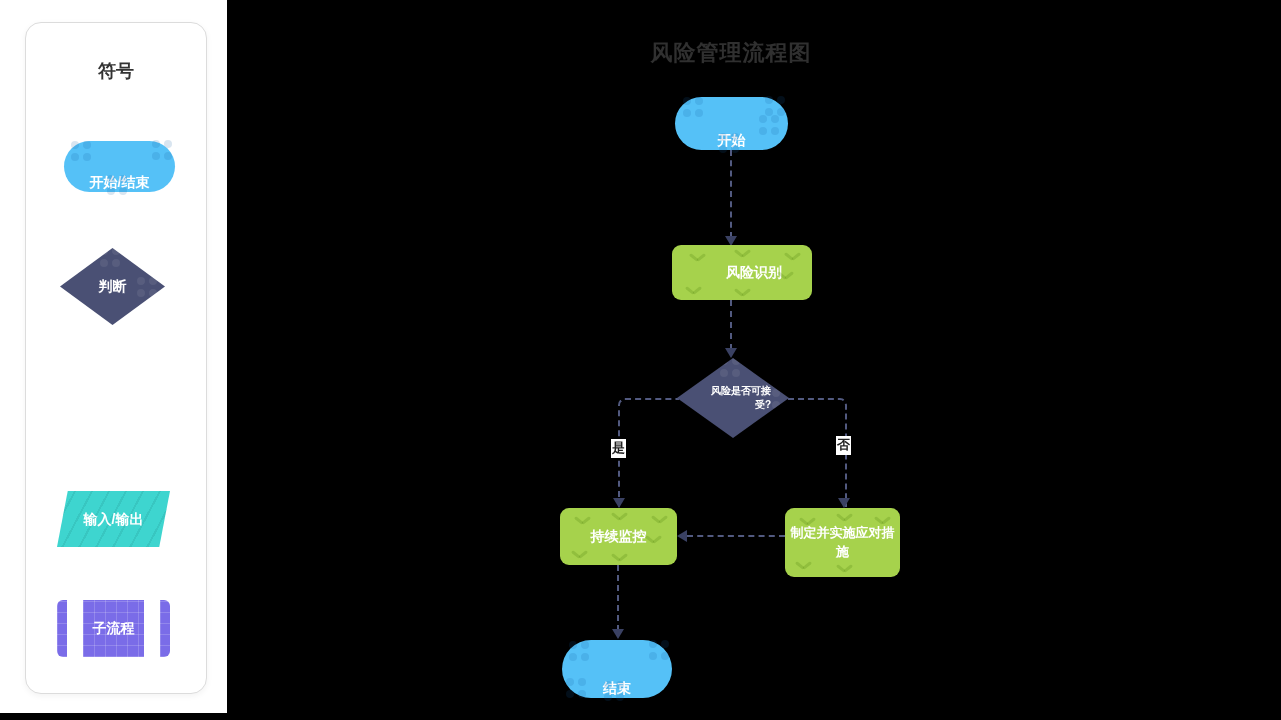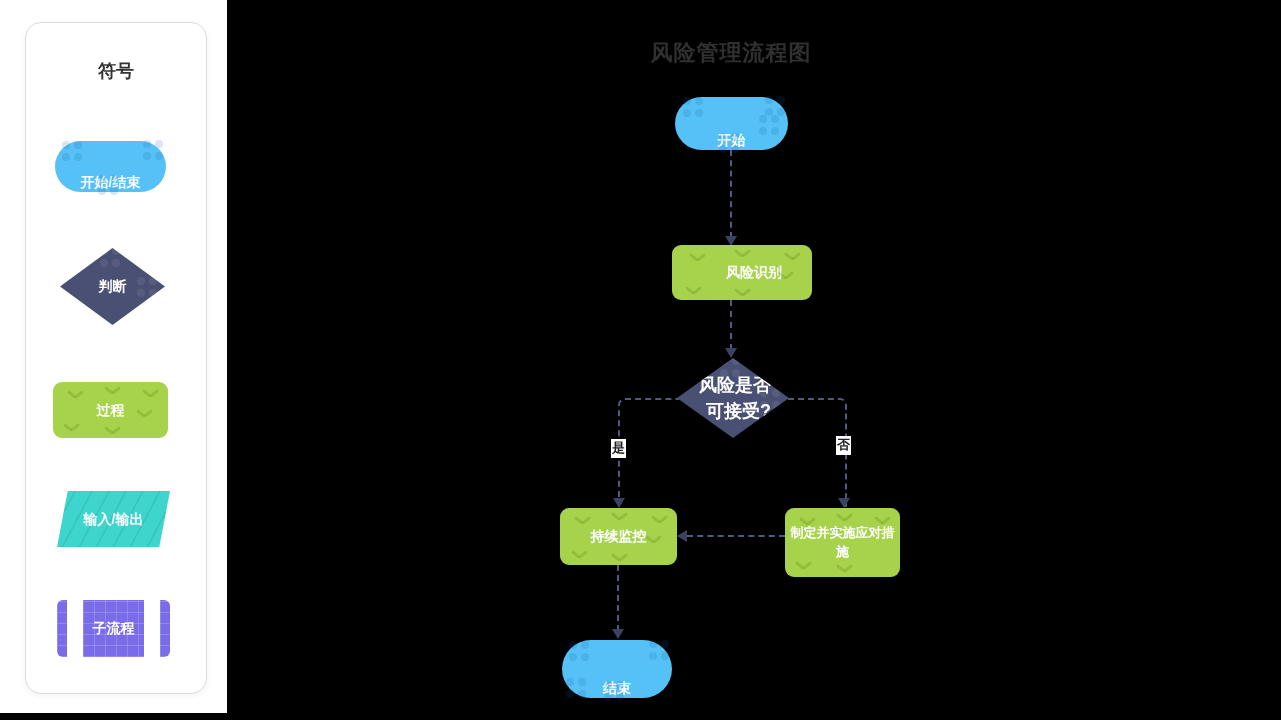--- a/index.html
+++ b/index.html
@@ -63,43 +63,34 @@
 </style>
 </head>
 <body>
 
 <div class="stage">
 
   <div class="palette-col">
     <div class="panel">
       <div class="panel-title">符号</div>
 
-      <div class="shape stadium" style="left:29px;top:118px;width:111px;height:51px;">
+      <div class="shape stadium" style="left:38px;top:118px;width:111px;height:51px;">
         <i class="decor clover pa"></i>
         <i class="decor clover pc2"></i>
         <i class="decor clover pf"></i>
         <span>开始/结束</span>
       </div>
 
       <div class="shape diamond" style="left:34px;top:225px;width:105px;height:77px;">
         <i class="decor clover on-dark pb"></i>
         <i class="decor clover on-dark pe"></i>
         <i class="decor clover on-dark pd"></i>
         <span>判断</span>
       </div>
 
-      <div class="shape rrect" style="left:27px;top:359px;width:115px;height:56px;">
-        <i class="decor sprout pa"></i>
-        <i class="decor sprout pb"></i>
-        <i class="decor sprout pc2"></i>
-        <i class="decor sprout pd"></i>
-        <i class="decor sprout pe"></i>
-        <i class="decor sprout pf"></i>
-        <span>过程</span>
-      </div>
 
       <div class="shape para" style="left:31px;top:468px;width:113px;height:56px;">
         <span>输入/输出</span>
       </div>
 
       <div class="shape subp" style="left:31px;top:577px;width:113px;height:57px;">
         <i class="sub-bar sub-left grid-fill" style="position:relative;display:block;"></i>
         <div class="sub-body grid-fill">
           <span>子流程</span>
         </div>
@@ -143,21 +134,21 @@
     <div class="shape rrect" style="left:445px;top:245px;width:116px;height:55px;padding-left:24px;">
       <i class="decor sprout pa"></i>
       <i class="decor sprout pb"></i>
       <i class="decor sprout pc2"></i>
       <i class="decor sprout pd"></i>
       <i class="decor sprout pe"></i>
       <i class="decor sprout pf"></i>
       <span>风险识别</span>
     </div>
 
-    <div class="shape diamond" style="left:450px;top:358px;width:112px;height:80px;font-size:18px;">
+    <div class="shape diamond" style="left:450px;top:358px;width:112px;height:80px;font-size:10px;">
       <i class="decor clover on-dark pb"></i>
       <i class="decor clover on-dark pe"></i>
       <i class="decor clover on-dark pd"></i>
       <span class="diamond-text">风险是否可接受?</span>
     </div>
 
     <div class="shape rrect" style="left:333px;top:508px;width:117px;height:57px;">
       <i class="decor sprout pa"></i>
       <i class="decor sprout pb"></i>
       <i class="decor sprout pc2"></i>

